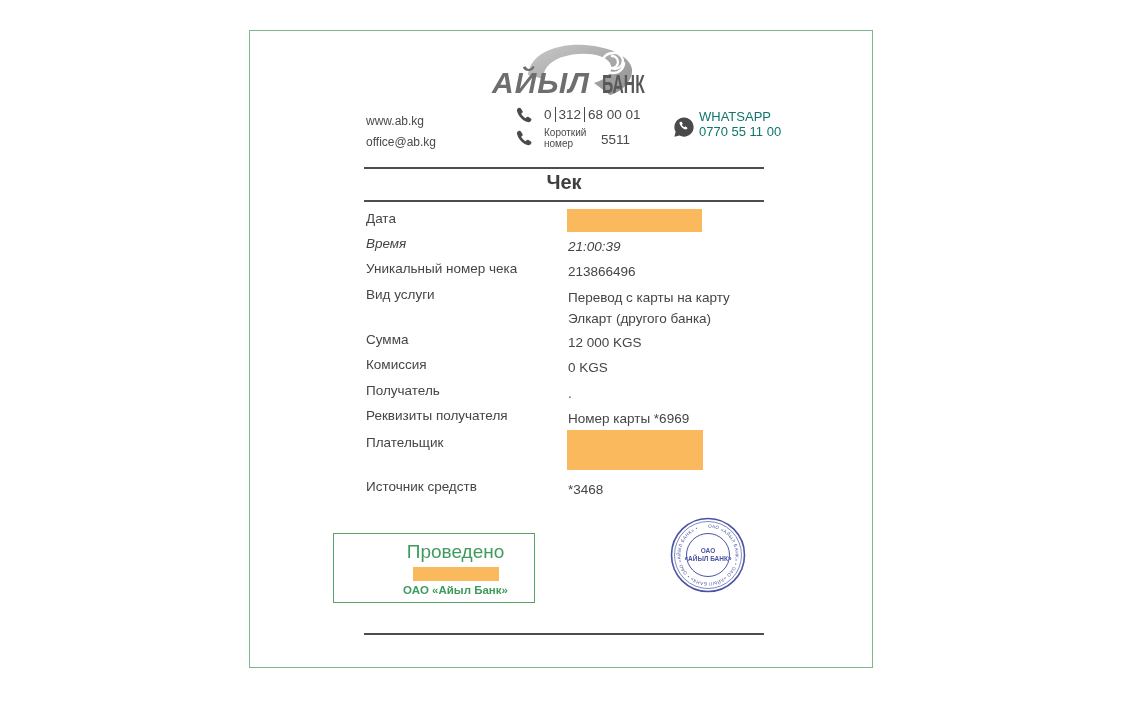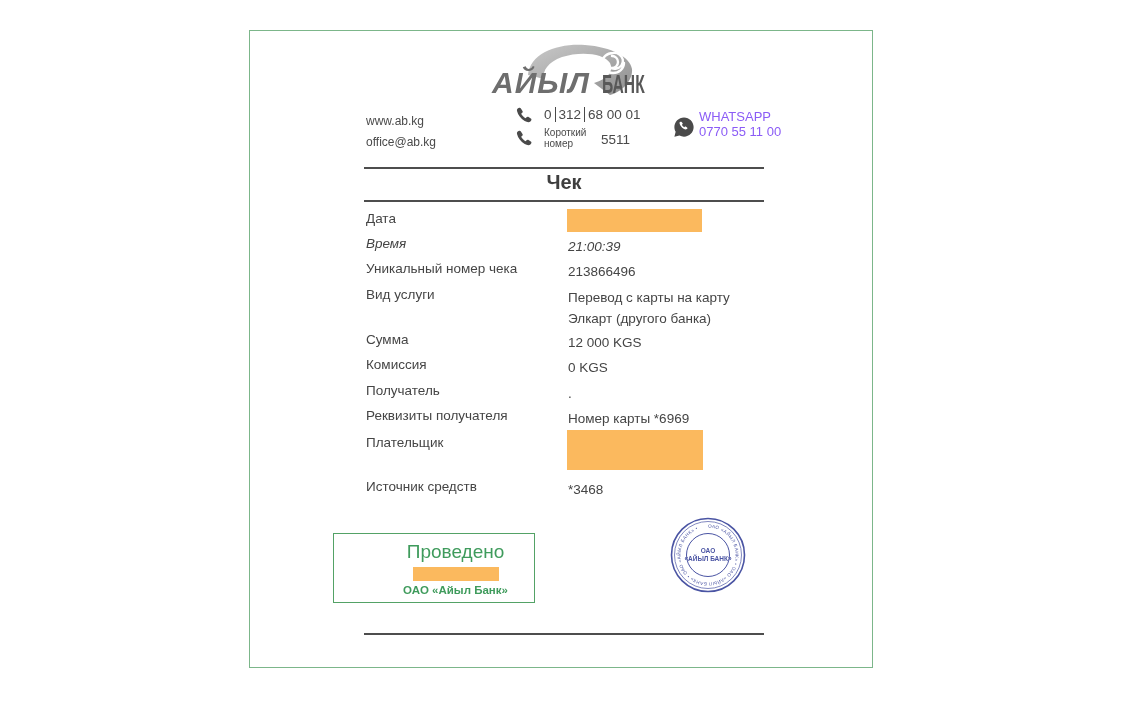--- a/index.html
+++ b/index.html
@@ -13,21 +13,21 @@
   .logo-svg { position: absolute; left: 240px; top: 4px; }
   .contact-left { position: absolute; left: 116px; top: 80px; font-size: 12px; line-height: 21px; color: #4a4a4a; }
   .phone-icon-1 { position: absolute; left: 265px; top: 75px; }
   .phone-number { position: absolute; left: 294px; top: 76px; font-size: 13.5px; color: #4a4a4a; white-space: nowrap; }
   .phone-number .vbar { display: inline-block; width: 1px; height: 15px; background: #4a4a4a;
     vertical-align: -3px; margin: 0 3px; }
   .phone-icon-2 { position: absolute; left: 265px; top: 98px; }
   .short-label { position: absolute; left: 294px; top: 96px; font-size: 10px; line-height: 11px; color: #4a4a4a; }
   .short-number { position: absolute; left: 351px; top: 101px; font-size: 13.5px; color: #4a4a4a; }
   .wa-icon { position: absolute; left: 423px; top: 85px; }
-  .wa-text { position: absolute; left: 449px; top: 79px; font-size: 13px; line-height: 14.5px; color: #8b5cf6; }
+  .wa-text { position: absolute; left: 449px; top: 79px; font-size: 13px; line-height: 14.5px; color: #0f766e; }
 
   
   .divider { position: absolute; left: 114px; width: 400px; height: 2px; background: #4d4d4d; }
   .divider-1 { top: 136px; }
   .divider-2 { top: 169px; }
   .divider-3 { top: 602px; }
   .receipt-title { position: absolute; left: 114px; top: 140px; width: 400px; text-align: center;
     font-size: 20px; font-weight: bold; color: #3f3f3f; }
 
   

